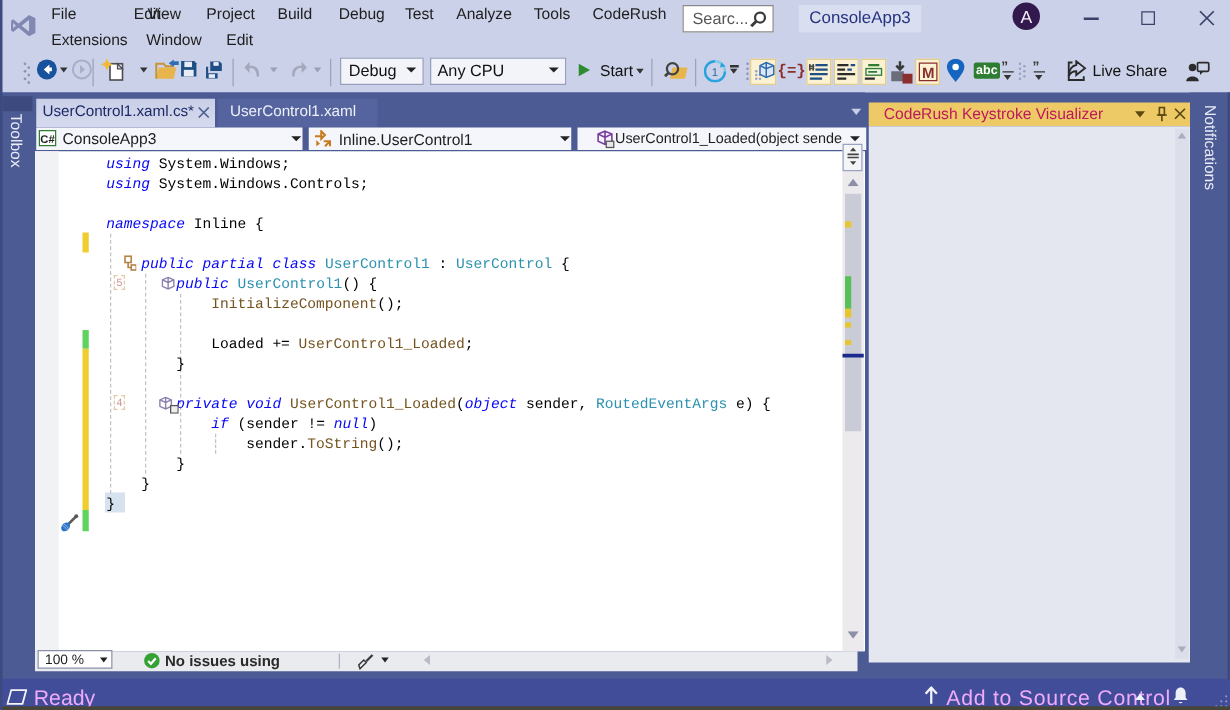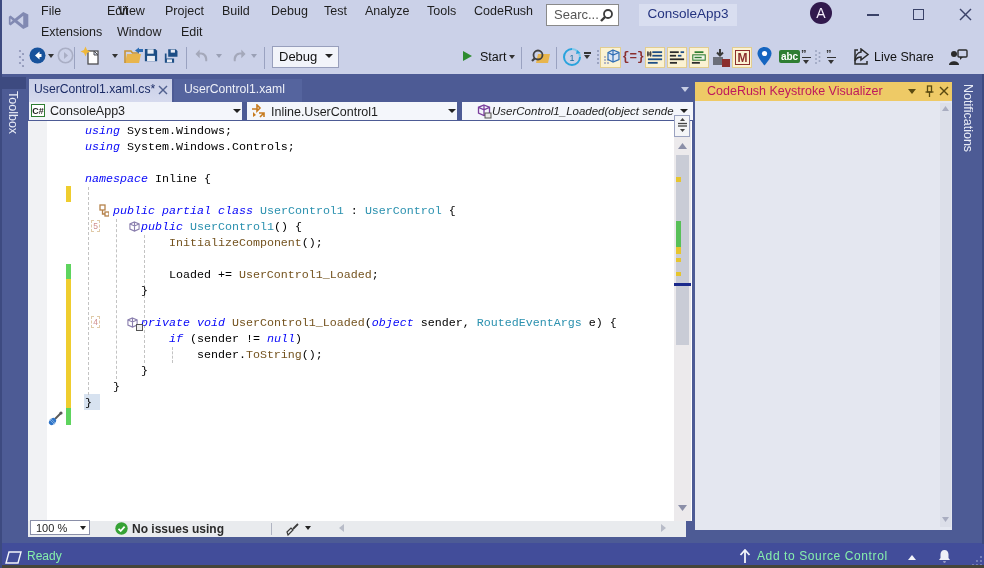--- a/index.html
+++ b/index.html
@@ -21,21 +21,21 @@
 #editor { left:28px; top:121px; width:664px; height:400px; background:#ffffff; }
 #bpmargin { left:0; top:0; width:19px; height:400px; background:#f1f2f4; }
 pre.code { position:absolute; left:57px; top:2px; font-family:"Liberation Mono", monospace; font-size:11.67px; line-height:16px; color:#000; }
 pre.code .k { color:#0606f8;font-style:italic; }
 pre.code .t { color:#2b91af; }
 pre.code .m { color:#74531f; }
 .guide { position:absolute; width:0; border-left:1px dashed #c3c3c3; }
 
 
 
-#statusbar { left:0; top:543px; width:984px; height:25px; background:#424d9a; color:#86efac; font-size:12px; }
+#statusbar { left:0; top:543px; width:984px; height:25px; background:#424d9a; color:#f0abfc; font-size:17px; }
 .vtext { writing-mode:vertical-rl; color:#e9ecf6; font-size:12.5px; }
 </style>
 </head>
 <body>
 <div id="app">
   <div id="titlebar" class="abs">
     <svg class="abs" style="left:8px;top:10px;" width="22" height="21" viewBox="0 0 26 24">
       <path d="M18 2 L24 5 L24 19 L18 22 L8 14 L3 18 L1 16.5 L1 7.5 L3 6 L8 10 Z M3 9.5 L3 14.5 L5.6 12 Z M11 12 L18 17.5 L18 6.5 Z" fill="#8189b2"></path>
     </svg>
     <span class="menu" style="left:41px;top:3.5px;">File</span>
@@ -113,20 +113,21 @@
     <svg class="abs" style="left:195px;top:4px;" width="15" height="15" viewBox="0 0 16 16">
         <path d="M3 14 C2 7 7 4 11 5 L11 1.5 L15.5 6.5 L11 11 L11 7 C8 6.5 5 8.5 5 14 Z" fill="#a4a8ba" transform="scale(-1,1) translate(-16,0)"></path>
       </svg>
     <span class="abs" style="left:216px;top:10px;width:0;height:0;border-left:3.5px solid transparent;border-right:3.5px solid transparent;border-top:4px solid #9aa0b5;"></span>
     <svg class="abs" style="left:231px;top:4px;" width="15" height="15" viewBox="0 0 16 16">
         <path d="M3 14 C2 7 7 4 11 5 L11 1.5 L15.5 6.5 L11 11 L11 7 C8 6.5 5 8.5 5 14 Z" fill="#a4a8ba"></path>
       </svg>
     <span class="abs" style="left:251px;top:10px;width:0;height:0;border-left:3.5px solid transparent;border-right:3.5px solid transparent;border-top:4px solid #9aa0b5;"></span>
     <span class="sep" style="left:264px;"></span>
     <span class="combo" style="left:272px;top:2px;width:67px;height:22px;padding:2px 0 0 6px;">Debug<span class="arr"></span></span>
+    <span class="combo" style="left:344px;top:2px;width:109px;height:22px;padding:2px 0 0 5px;">Any CPU<span class="arr"></span></span>
     <span class="abs" style="left:463px;top:7px;width:0;height:0;border-top:5.5px solid transparent;border-bottom:5.5px solid transparent;border-left:9px solid #2e8c30;"></span>
     <span class="abs" style="left:480px;top:6px;font-size:12.5px;color:#111;">Start</span>
     <span class="abs" style="left:509px;top:11px;width:0;height:0;border-left:3.5px solid transparent;border-right:3.5px solid transparent;border-top:4px solid #333;"></span>
     <span class="sep" style="left:521px;"></span>
     <svg class="abs" style="left:531px;top:4px;" width="20" height="17" viewBox="0 0 20 17">
         <path d="M5 15 L7 6 L19 6 L17 15 Z" fill="#e8b54d"></path>
         <circle cx="7" cy="7" r="4.5" fill="none" stroke="#424242" stroke-width="1.8"></circle>
         <line x1="3.8" y1="10.2" x2="1" y2="13" stroke="#424242" stroke-width="2.2"></line>
       </svg>
     <span class="sep" style="left:556px;"></span>
@@ -265,21 +266,21 @@
         <path d="M2 13 L2 8 L5 11 Z" fill="#c77b1f"></path>
       </svg>
     <span class="abs" style="left:243px;top:2.5px;font-size:12.5px;color:#1e1e1e;">Inline.UserControl1</span>
     <span class="abs" style="left:420px;top:7px;width:0;height:0;border-left:4px solid transparent;border-right:4px solid transparent;border-top:4.5px solid #222;"></span>
     <span class="abs" style="left:434px;top:0;width:231px;height:18px;background:#f4f6fb;"></span>
     <svg class="abs" style="left:449px;top:2px;" width="15" height="15" viewBox="0 0 15 15">
         <path d="M7 1 L12.5 3.3 L12.5 9 L7 11.5 L1.5 9 L1.5 3.3 Z" fill="none" stroke="#7a3e9d" stroke-width="1.3"></path>
         <path d="M7 1 L7 11.5 M1.5 3.3 L7 5.8 L12.5 3.3" fill="none" stroke="#7a3e9d" stroke-width="1.3"></path>
         <rect x="8" y="9" width="6" height="5" fill="#e8e8e8" stroke="#555" stroke-width="1"></rect>
       </svg>
-    <span class="abs" style="left:464px;top:3px;width:186px;height:15px;overflow:hidden;font-size:11.5px;color:#1e1e1e;font-style:italic;">UserControl1_Loaded(object sende</span>
+    <span class="abs" style="left:464px;top:3px;width:186px;height:15px;overflow:hidden;font-size:11.5px;color:#1e1e1e;">UserControl1_Loaded(object sende</span>
     <span class="abs" style="left:652px;top:7px;width:0;height:0;border-left:4px solid transparent;border-right:4px solid transparent;border-top:4.5px solid #222;"></span>
   </div>
   <div id="editor" class="abs">
     <div id="bpmargin" class="abs"></div>
 
     <span class="abs" style="left:38px;top:65px;width:5px;height:16px;background:#efcd2e;"></span>
     <span class="abs" style="left:38px;top:143px;width:5px;height:15px;background:#5ed45e;"></span>
     <span class="abs" style="left:38px;top:158px;width:5px;height:129px;background:#efcd2e;"></span>
     <span class="abs" style="left:38px;top:287px;width:5px;height:17px;background:#5ed45e;"></span>
 

